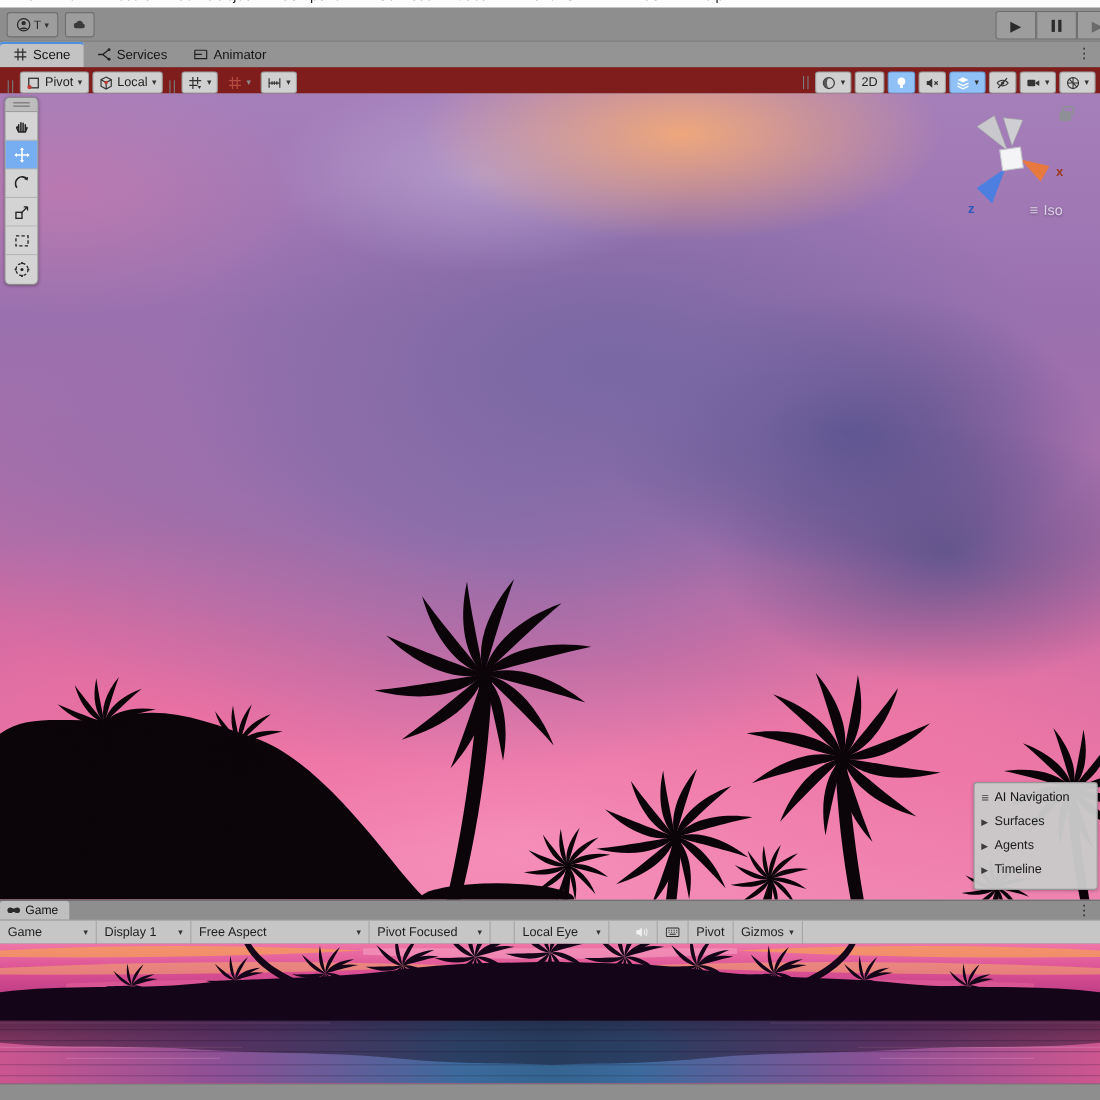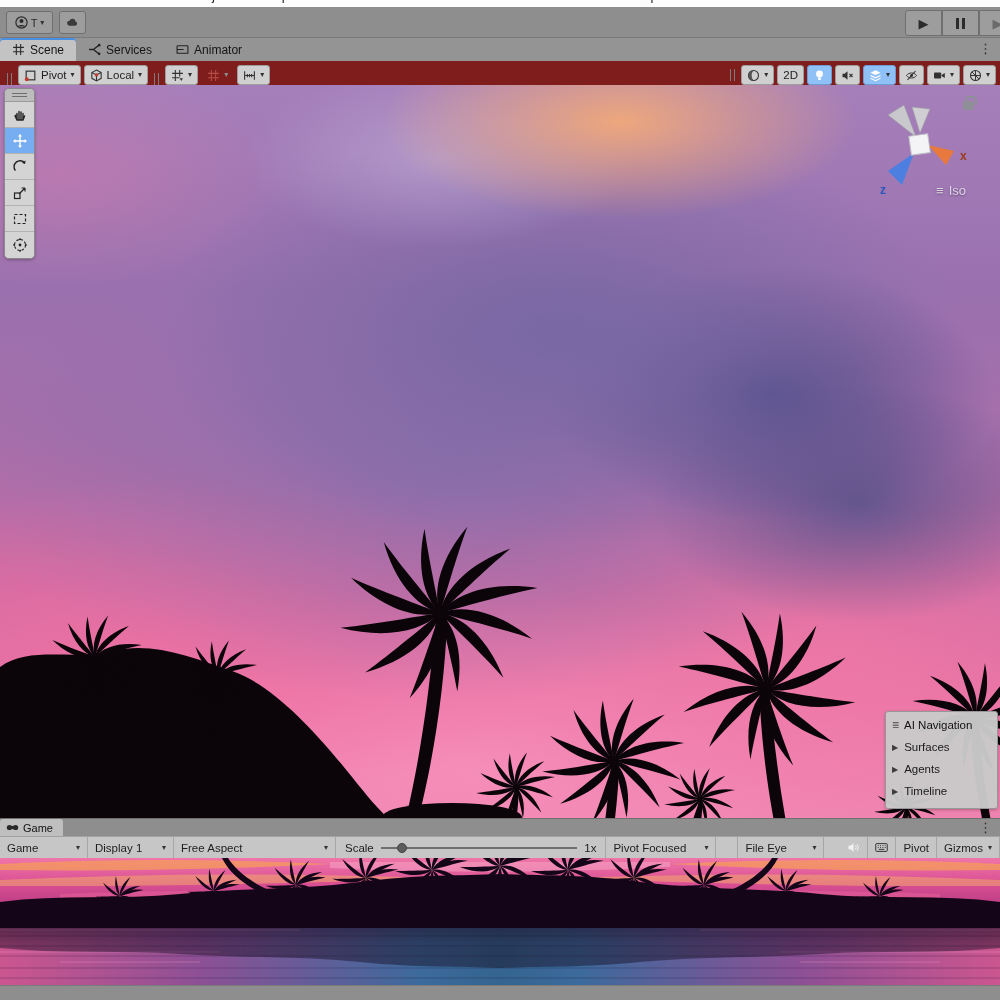--- a/index.html
+++ b/index.html
@@ -435,34 +435,27 @@
       <span class="dd">▾</span>
     </div>
     <div class="gseg spread" style="width:86px">
       <span class="lbl">Display 1</span>
       <span class="dd">▾</span>
     </div>
     <div class="gseg spread" style="width:162px">
       <span class="lbl">Free Aspect</span>
       <span class="dd">▾</span>
     </div>
-    <div class="scalearea">
-      <span>Scale</span>
-      <div class="slider">
-        <div class="thumb"></div>
-      </div>
-      <span>1x</span>
-    </div>
     <div class="gseg spread" style="width:110px">
       <span class="lbl">Pivot Focused</span>
       <span class="dd">▾</span>
     </div>
     <div class="blankbtn"></div>
     <div class="gseg spread" style="width:86px">
-      <span class="lbl">File Eye</span>
+      <span class="lbl">Local Eye</span>
       <span class="dd">▾</span>
     </div>
     <div class="blankbtn gap"></div>
     <div class="gseg">
       <svg class="icon12" viewBox="0 0 13 12">
         <path d="M1.5 4.2h2l3-2.4v8.4l-3-2.4h-2z" fill="#f2f2f2"></path>
         <path d="M8.3 4a2.8 2.8 0 010 4M10 2.8a4.8 4.8 0 010 6.4" stroke="#f2f2f2" stroke-width="1" fill="none"></path>
       </svg>
     </div>
     <div class="gseg">

